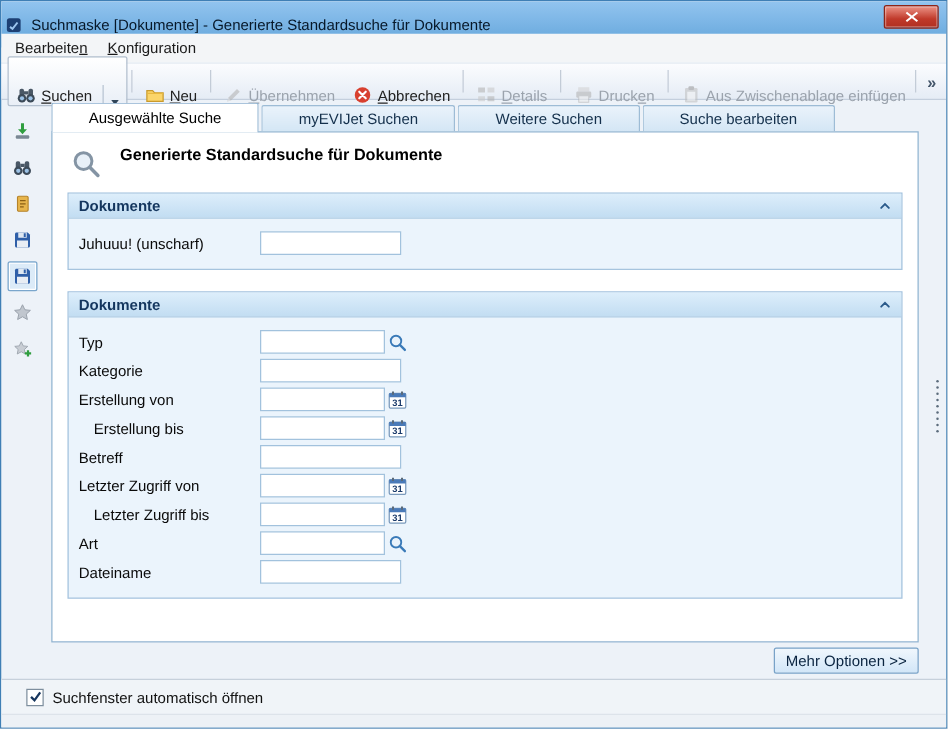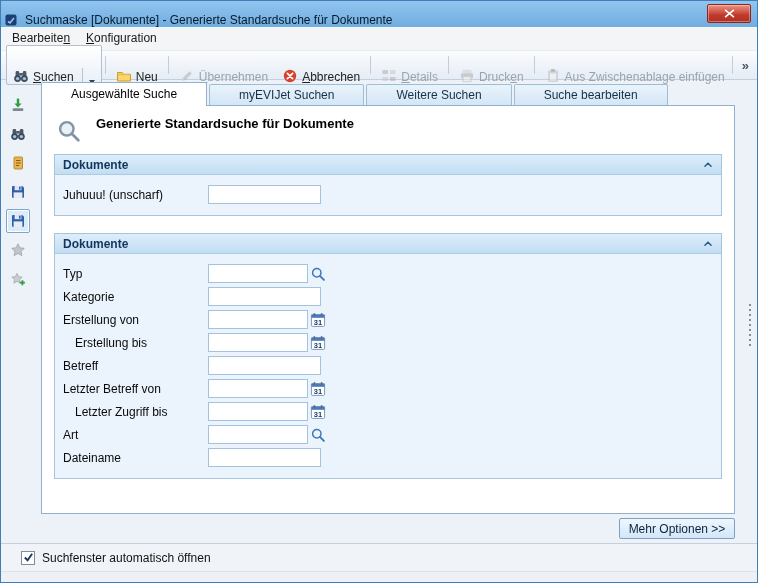--- a/index.html
+++ b/index.html
@@ -314,21 +314,21 @@
                     <text x="8" y="12.6" font-size="7.5" text-anchor="middle" fill="#1a3a6a" font-family="Liberation Sans, sans-serif" font-weight="bold">31</text>
                   </svg>
                 </span>
               </button>
             </div>
             <div class="field-row">
               <span class="field-label">Betreff</span>
               <input class="field-input" style="width: 113px;" value="">
             </div>
             <div class="field-row">
-              <span class="field-label">Letzter Betreff von</span>
+              <span class="field-label">Letzter Zugriff von</span>
               <input class="field-input" style="width: 100px;" value="">
               <button class="field-btn">
                 <span class="icon">
                   <svg viewBox="0 0 16 16" width="16" height="16">
                     <rect x="1.4" y="2.6" width="13.2" height="11.8" rx="1" fill="#fff" stroke="#7a99bb" stroke-width="1"></rect>
                     <rect x="1.4" y="2.6" width="13.2" height="3.2" fill="#4a7ab8"></rect>
                     <rect x="3.6" y="1.2" width="1.6" height="2.6" fill="#5a6a7a"></rect>
                     <rect x="10.8" y="1.2" width="1.6" height="2.6" fill="#5a6a7a"></rect>
                     <text x="8" y="12.6" font-size="7.5" text-anchor="middle" fill="#1a3a6a" font-family="Liberation Sans, sans-serif" font-weight="bold">31</text>
                   </svg>

